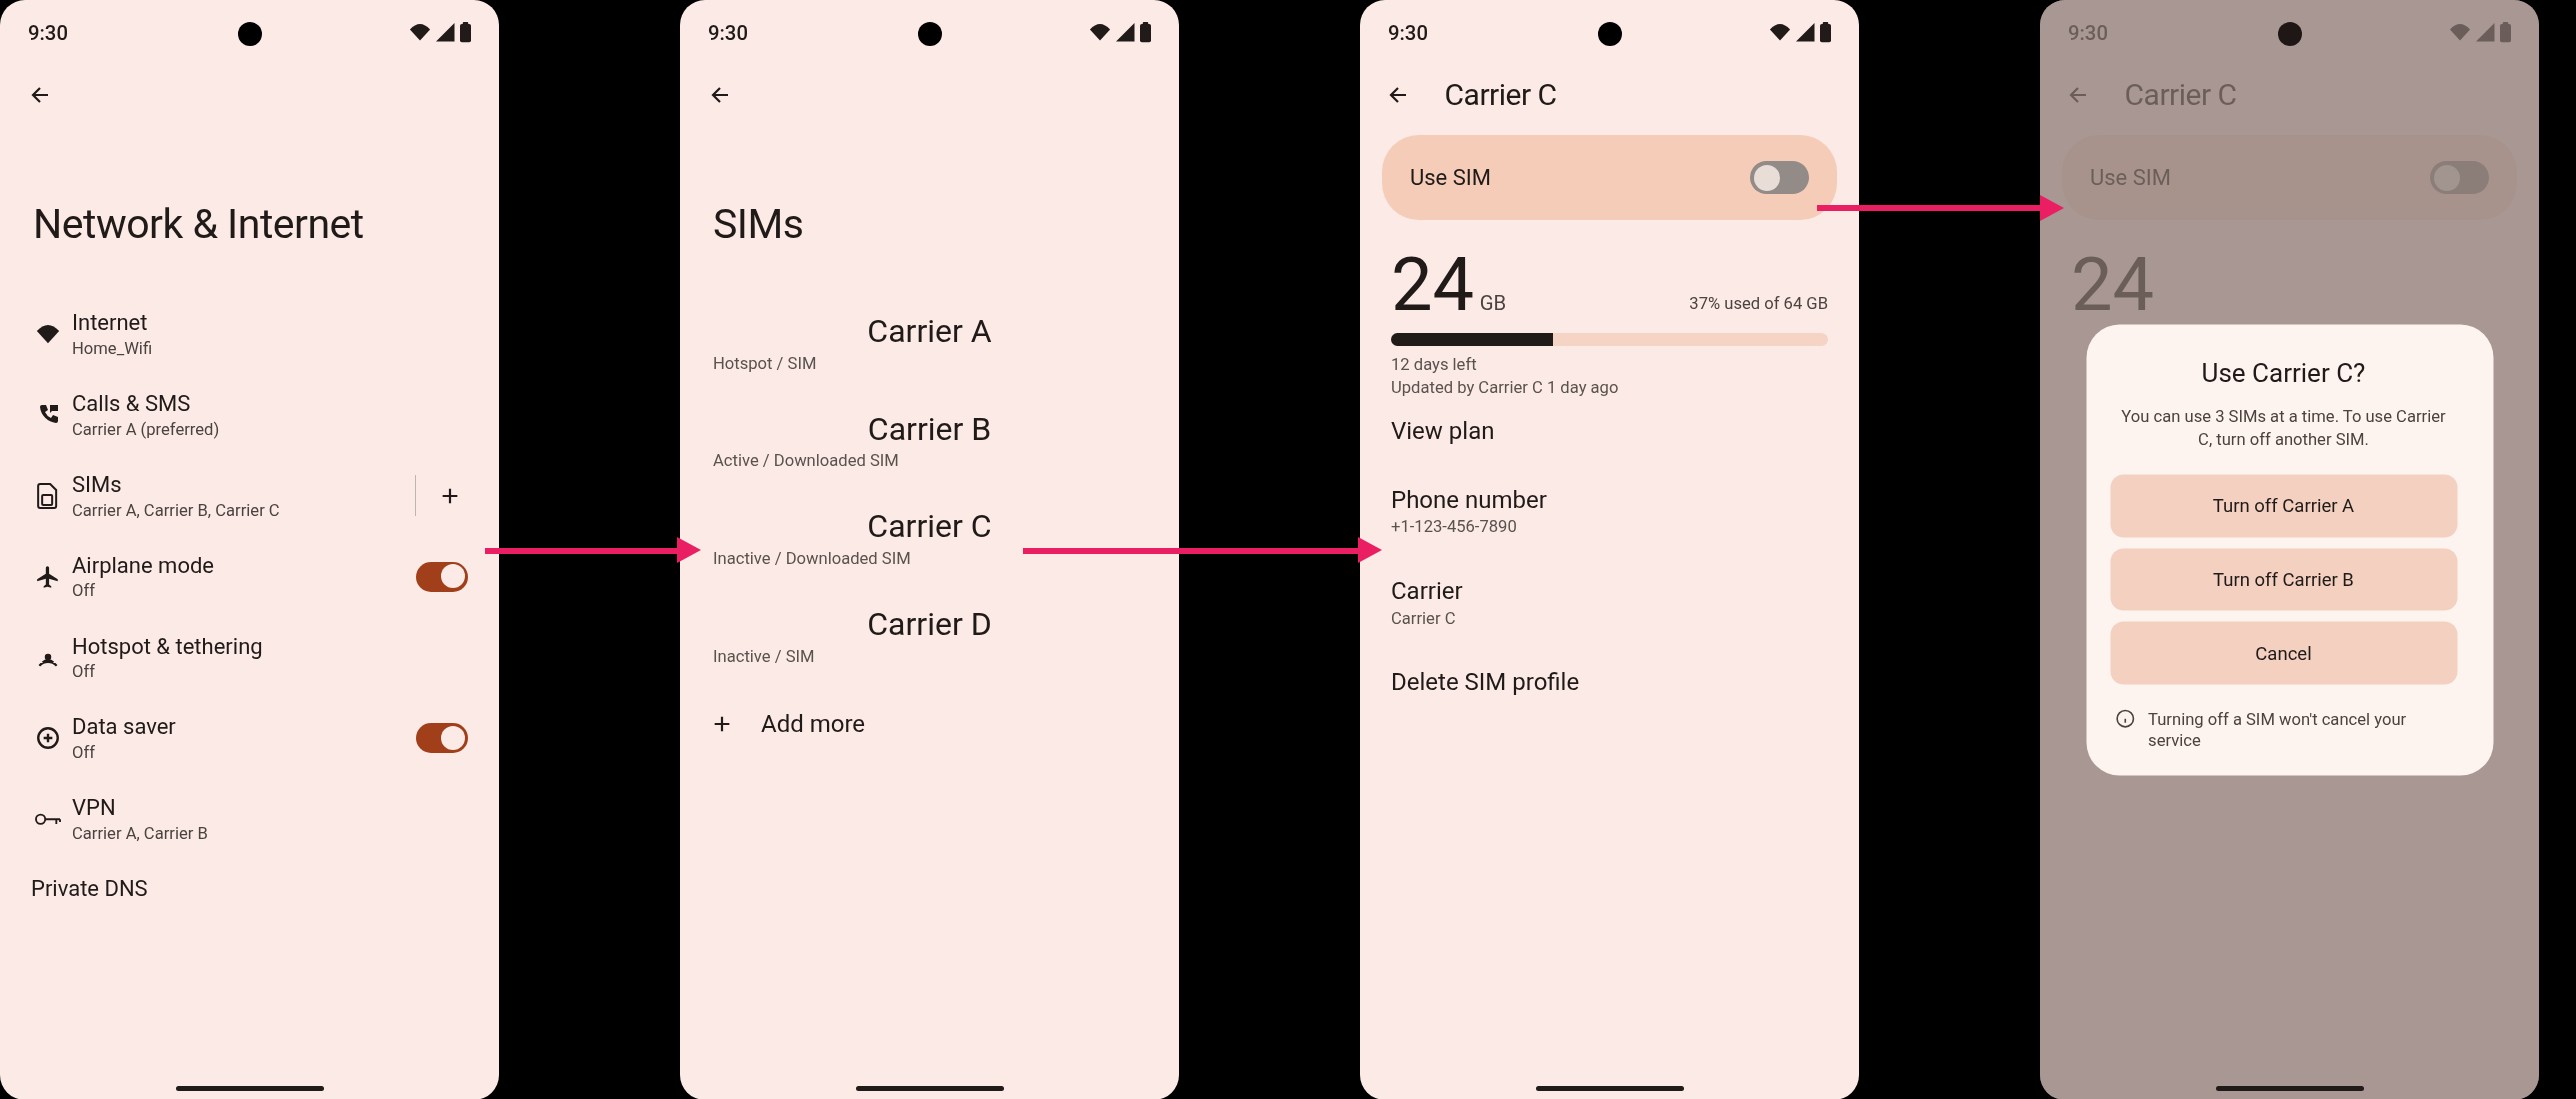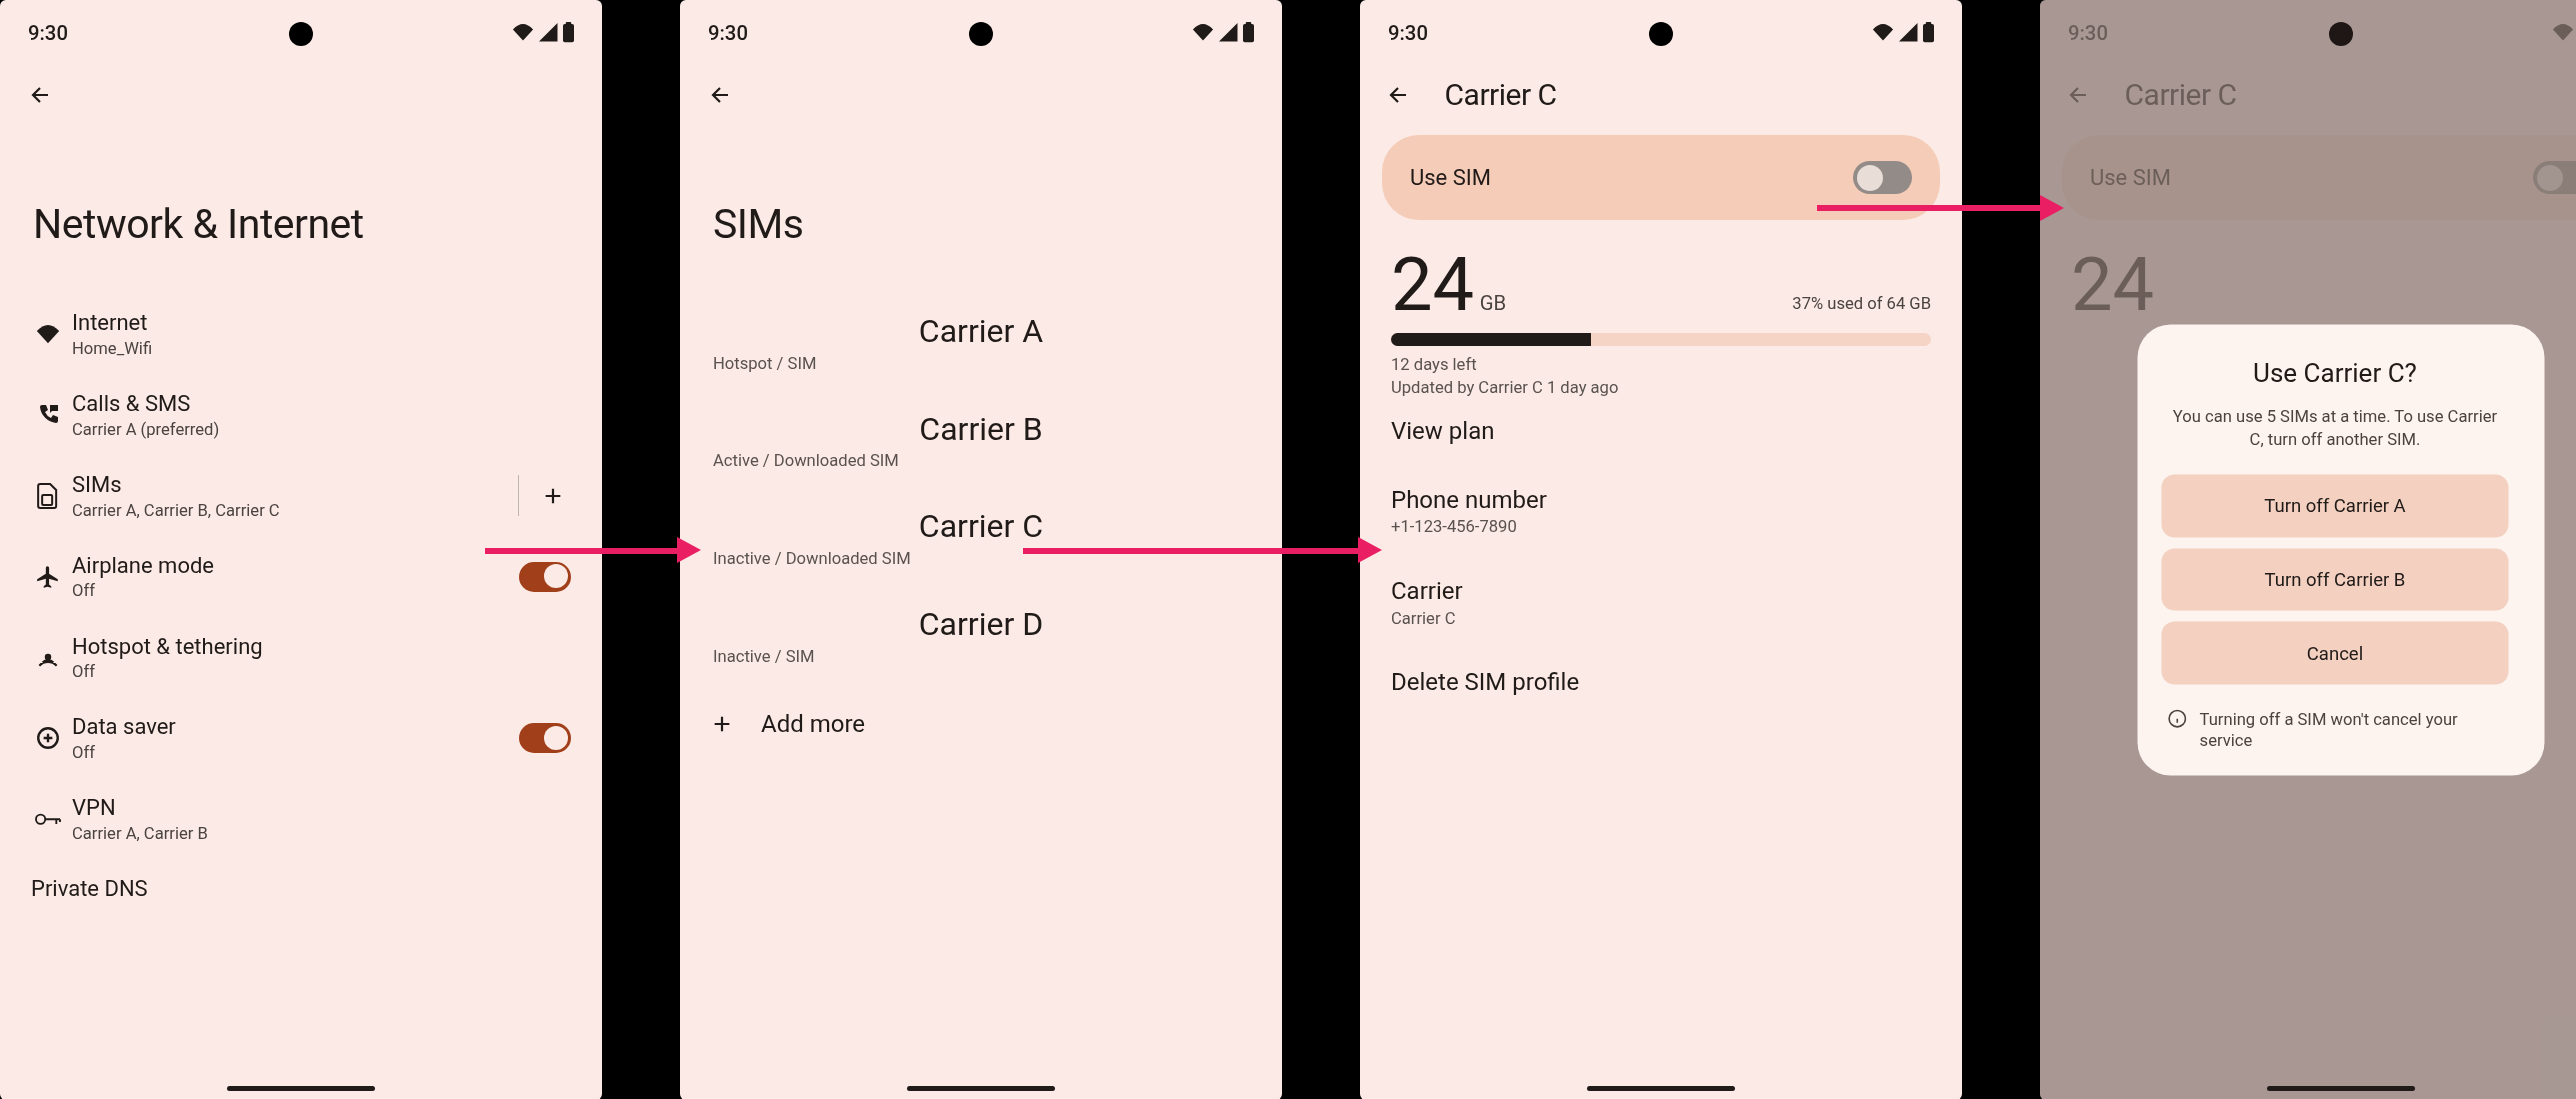--- a/index.html
+++ b/index.html
@@ -1,23 +1,23 @@
 <!DOCTYPE html>
 <html style="font-size:15px"><head>
 <meta charset="utf-8">
 <style>
   * { box-sizing: border-box; margin: 0; padding: 0; font-family: 'Roboto', 'Segoe UI', Arial, sans-serif; }
   body { background: #000; width: 2576px; height: 1100px; position: relative; }
 
   .phone {
     position: absolute;
-    width: 602px;
+    width: 499px;
     height: 1100px;
     background: #fbeae5;
-    border-radius: 6px;
+    border-radius: 25px;
     overflow: hidden;
     color: #201a18;
   }
 
   .status-bar {
     height: 43px;
     display: flex;
     align-items: center;
     justify-content: space-between;
     padding: 0 28px;
@@ -490,21 +490,21 @@
   </div>
   <div class="data-block">
     <div class="data-number">
       <span>24</span>
     </div>
   </div>
 
   <div class="scrim"></div>
   <div class="dialog">
     <div class="dialog-title">Use Carrier C?</div>
-    <div class="dialog-body">You can use 5 SIMs at a time. To use Carrier C, turn off another SIM.</div>
+    <div class="dialog-body">You can use 3 SIMs at a time. To use Carrier C, turn off another SIM.</div>
     <button class="dialog-btn">Turn off Carrier A</button>
     <button class="dialog-btn">Turn off Carrier B</button>
     <button class="dialog-btn">Cancel</button>
     <div class="dialog-info">
       <svg width="20.3" height="20.3" viewBox="0 0 24 24" fill="none" stroke="#4a4340" stroke-width="2">
           <circle cx="12" cy="12" r="10"></circle>
           <path d="M12 8h.01M11 12h2v5h-2z" fill="#4a4340" stroke="none"></path>
         </svg>
       <span>Turning off a SIM won't cancel your service</span>
     </div>

